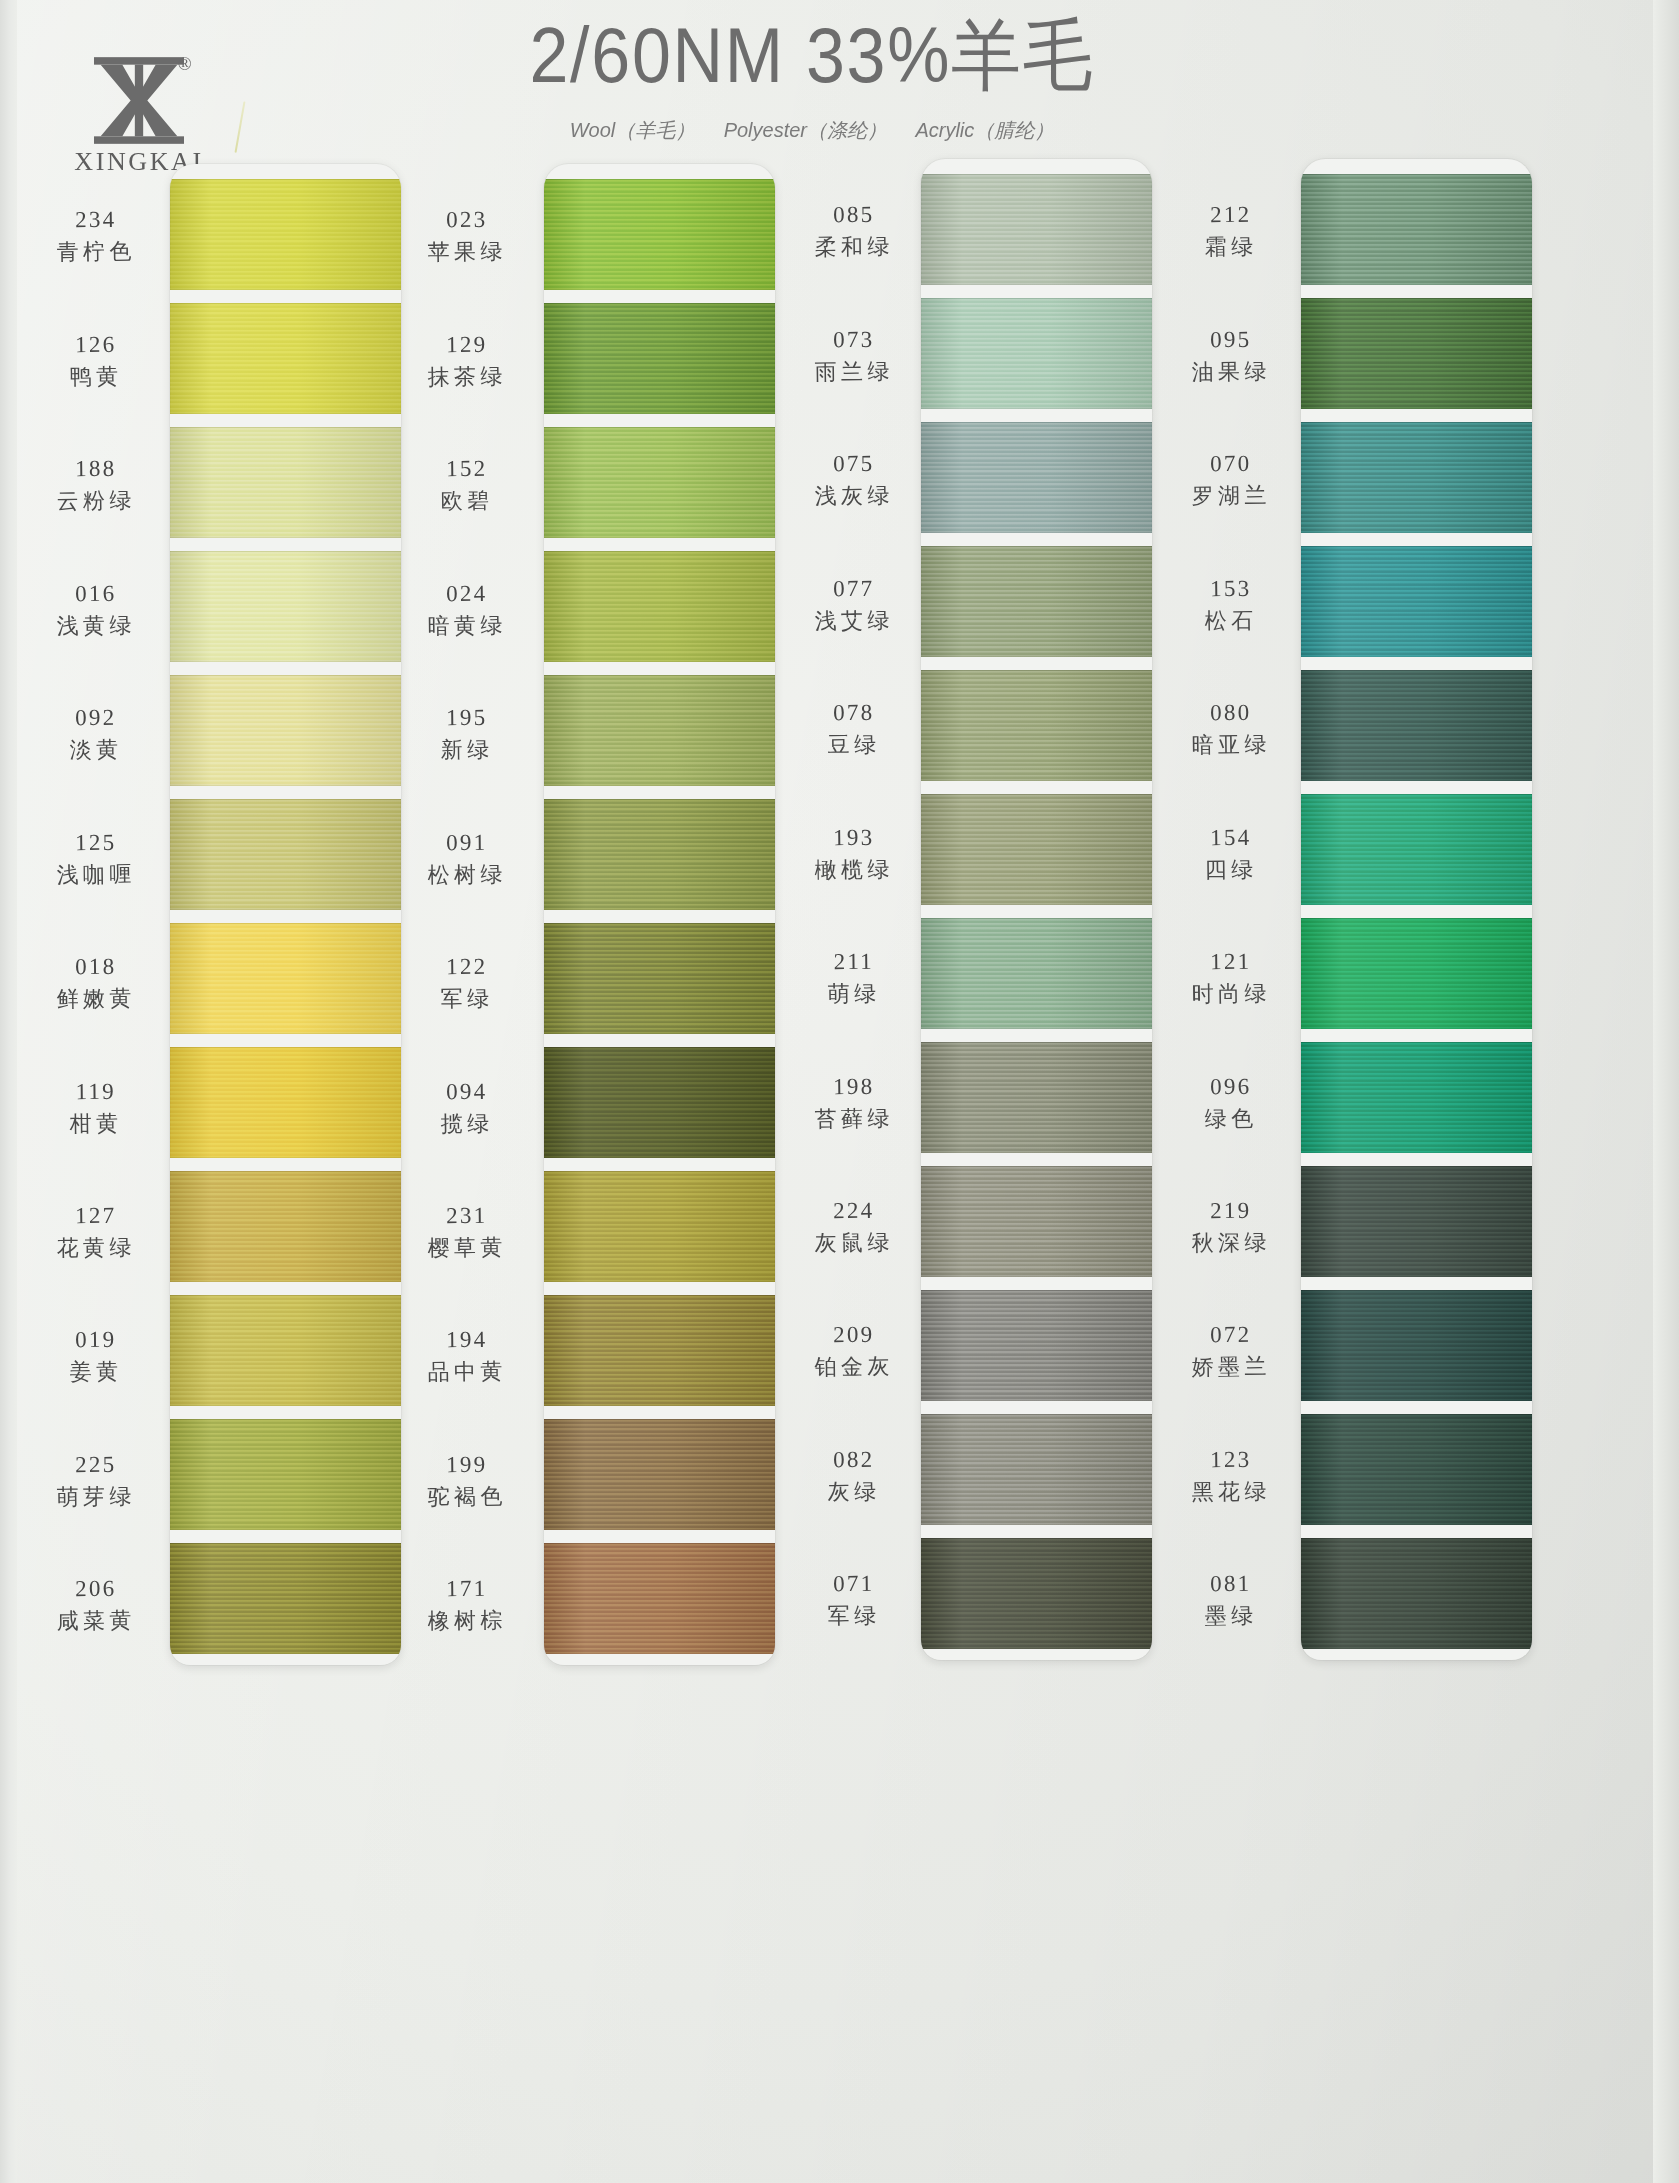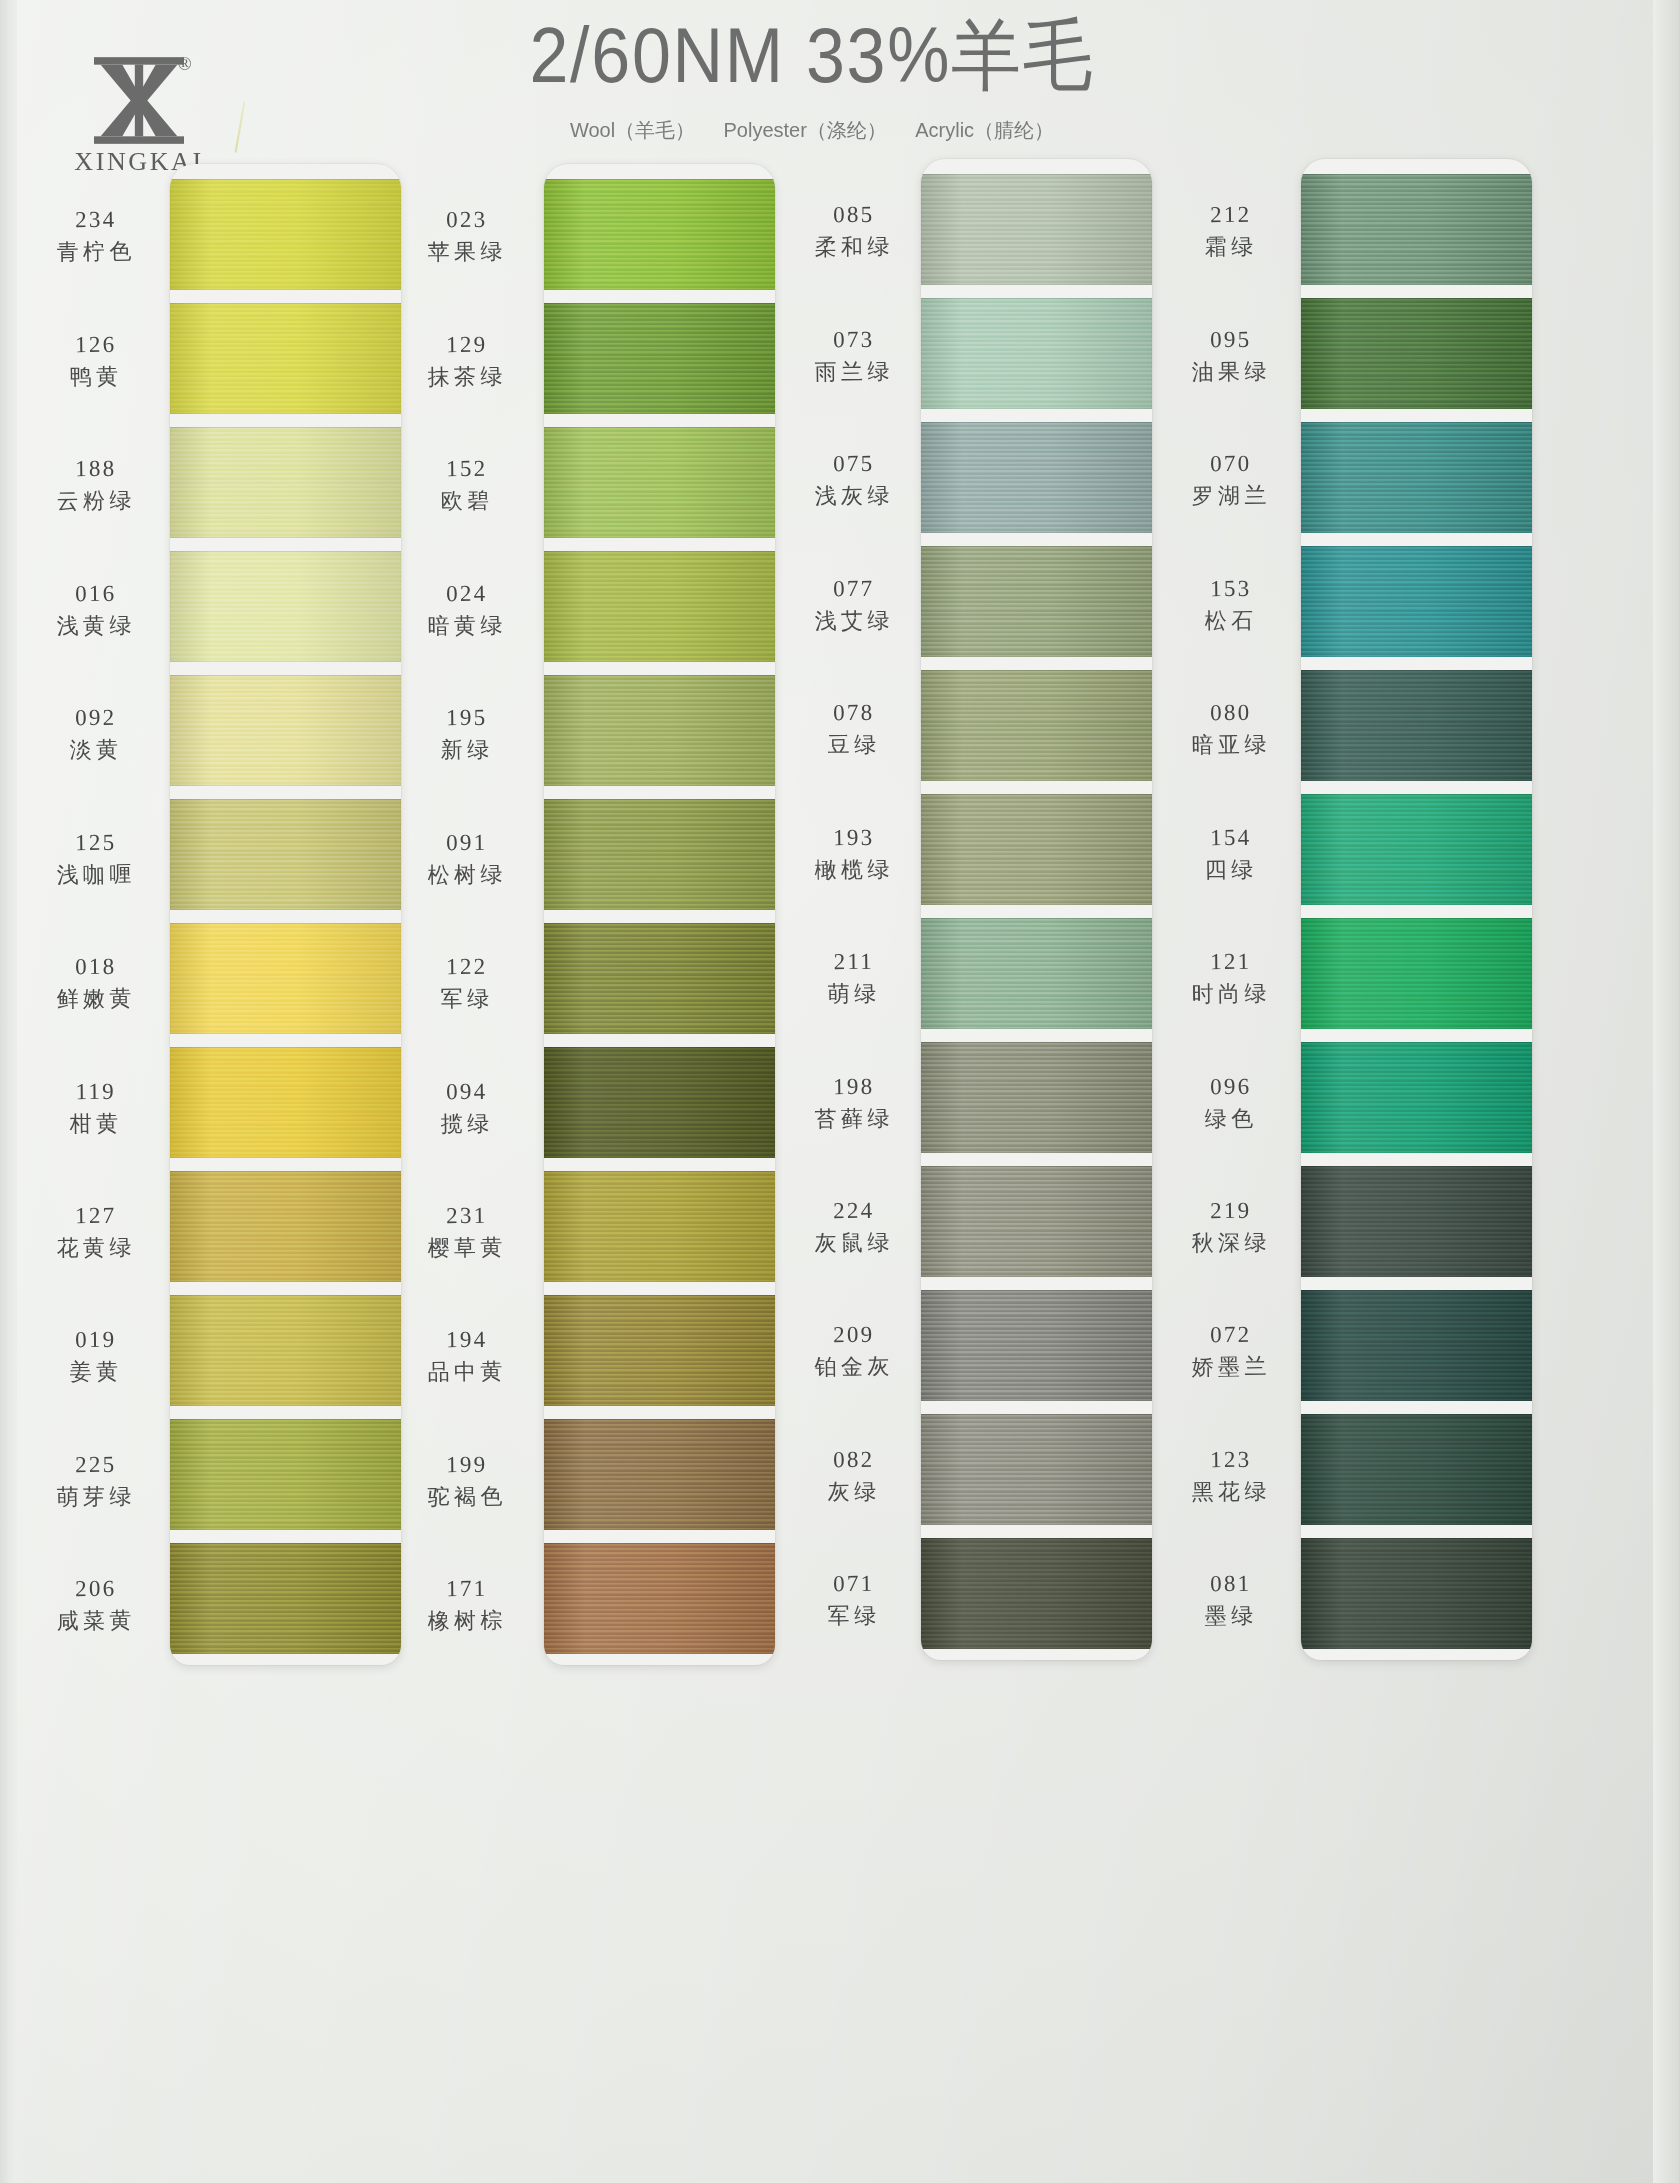--- a/index.html
+++ b/index.html
@@ -47,21 +47,21 @@
   .title-wrap{position:absolute;left:419px;top:4.4px;width:786px;text-align:center;}
   .title{
     font-size:70px;color:#6d6d6d;letter-spacing:1.7px;white-space:nowrap;
     font-family:"Liberation Sans", sans-serif;font-weight:400;
     transform:scaleY(1.12);transform-origin:top center;
   }
   .subtitle{
     margin-top:19px;font-size:20px;color:#7b7b7b;white-space:nowrap;
     font-family:"Liberation Sans", sans-serif;
   }
-  .subtitle span{margin:0 11.4px;}
+  .subtitle span{margin:0 11.4px;font-style:italic;}
 
   
   .cols{position:absolute;left:0;top:0;width:100%;height:100%;}
   .col{
     position:absolute;top:162px;
   }
   .strip{
     position:relative;
     width:231px;
     border-radius:24.5px 24.5px 20px 20px;

